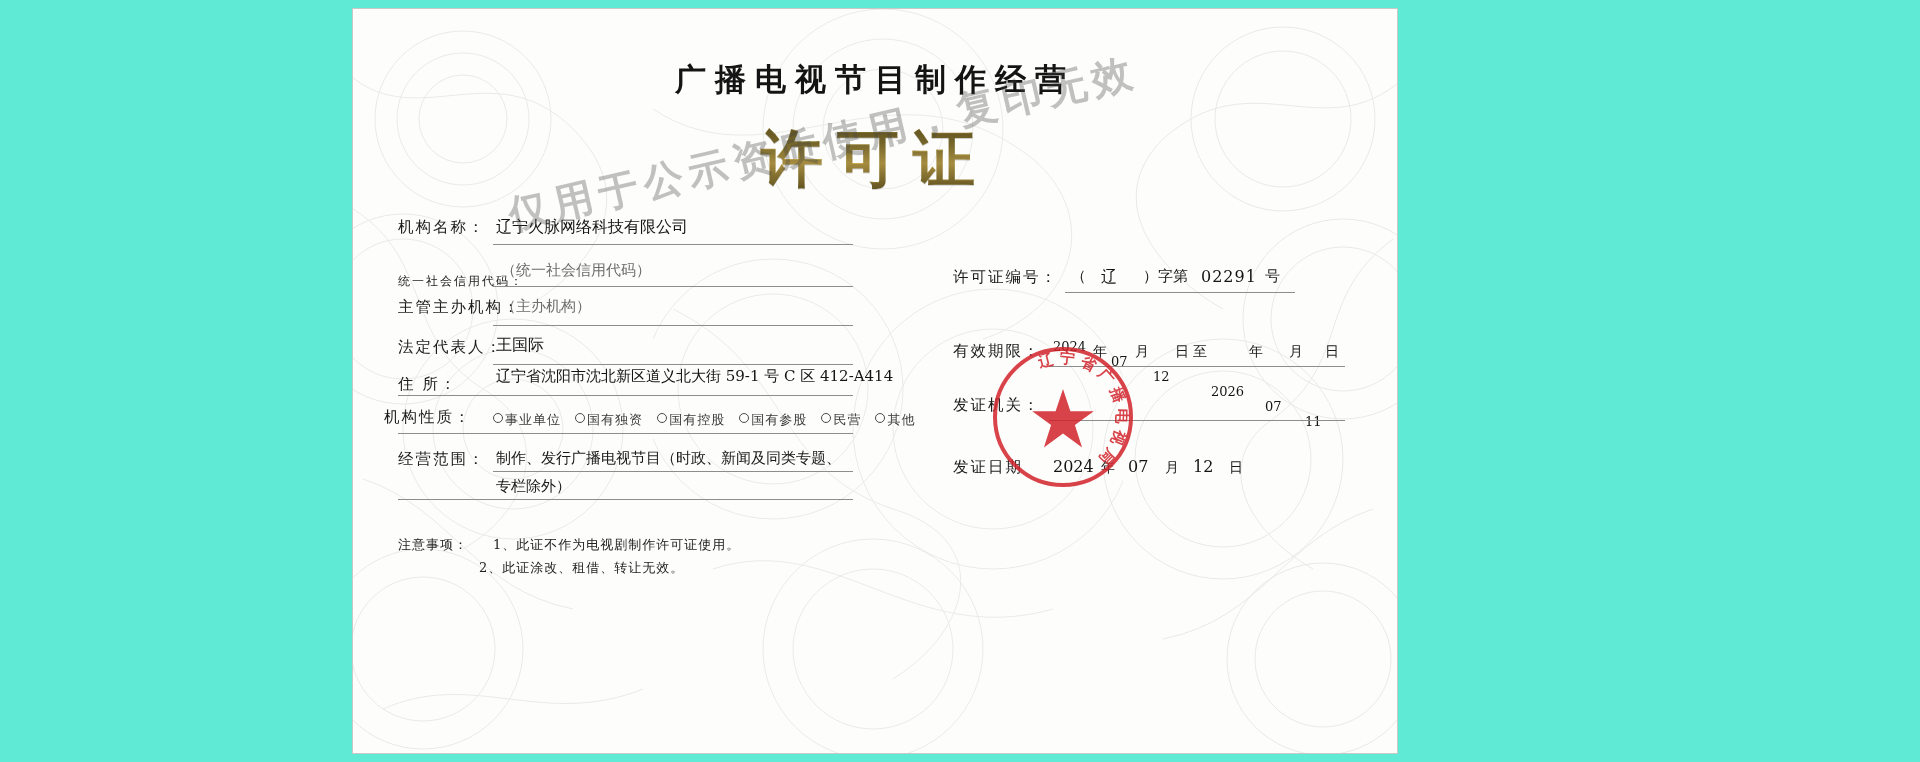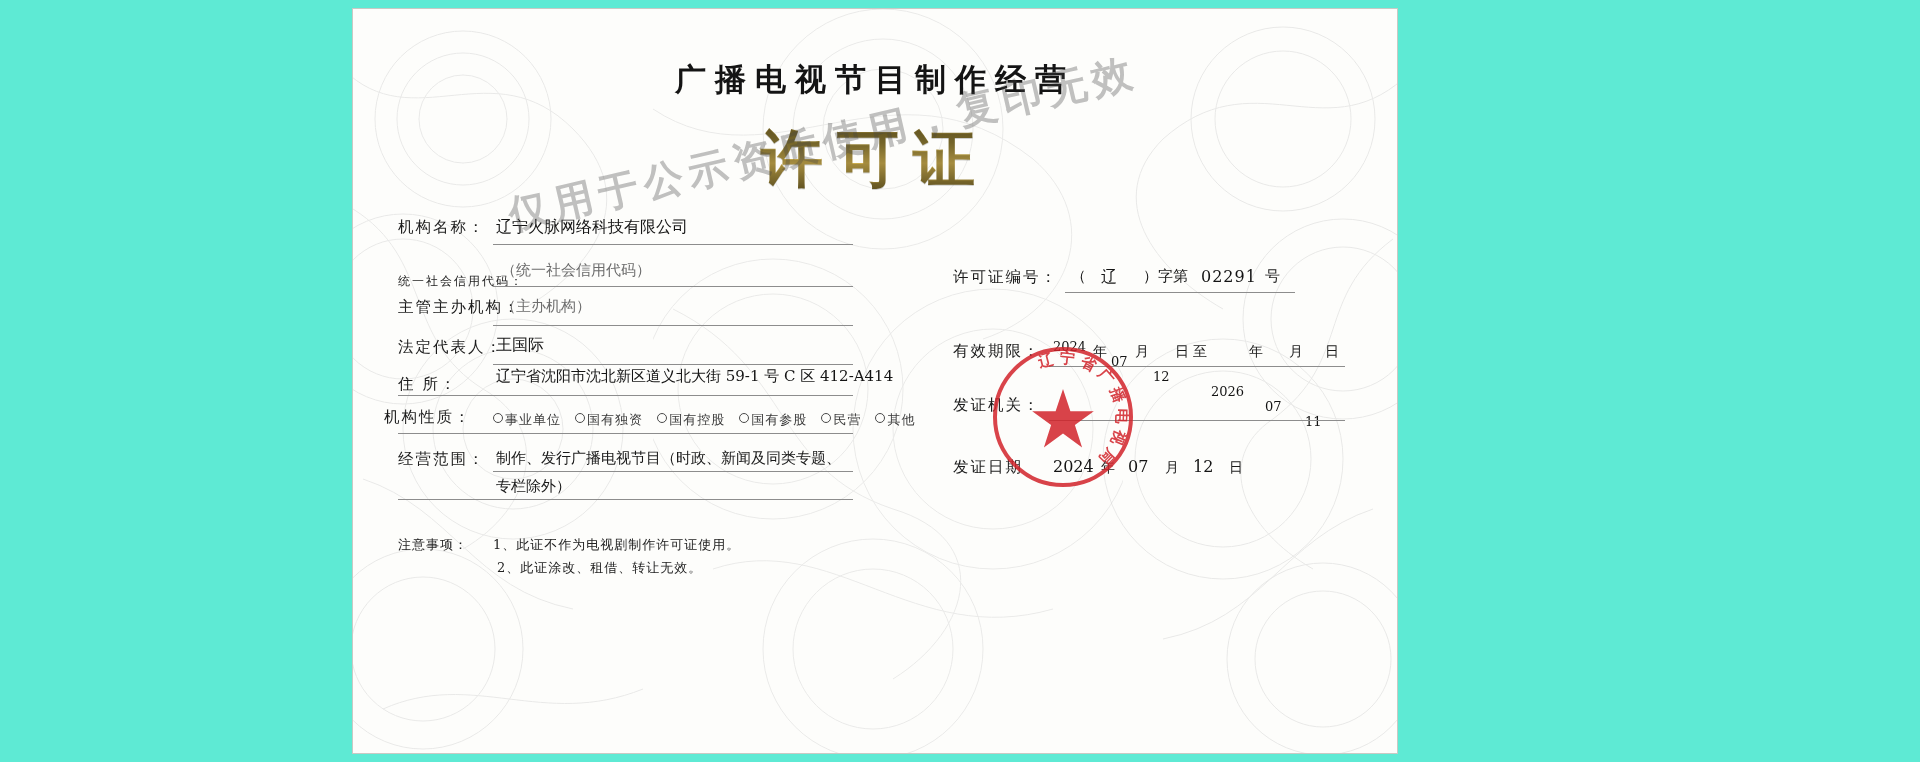--- a/index.html
+++ b/index.html
@@ -321,21 +321,21 @@
     <div class="field label" style="left:600px; top:448px;">发证日期</div>
     <div class="field value hand" style="left:700px; top:448px;">2024</div>
     <div class="field value" style="left:748px; top:450px; font-size:14px;">年</div>
     <div class="field value hand" style="left:775px; top:448px;">07</div>
     <div class="field value" style="left:812px; top:450px; font-size:14px;">月</div>
     <div class="field value hand" style="left:840px; top:448px;">12</div>
     <div class="field value" style="left:876px; top:450px; font-size:14px;">日</div>
 
     <div class="note" style="left:45px; top:527px;">注意事项：</div>
     <div class="note" style="left:140px; top:527px;">1、此证不作为电视剧制作许可证使用。</div>
-    <div class="note" style="left:144px; top:550px;text-align:center;">2、此证涂改、租借、转让无效。</div>
+    <div class="note" style="left:126px; top:550px;text-align:center;">2、此证涂改、租借、转让无效。</div>
 
 
     <div id="seal">
       <svg width="152" height="152" viewBox="0 0 152 152" xmlns="http://www.w3.org/2000/svg">
         <defs>
           <path id="sealArc" d="M 76,76 m -54,0 a 54,54 0 1,1 108,0 a 54,54 0 1,1 -108,0"></path>
         </defs>
         <g opacity="0.85">
           <circle cx="76" cy="76" r="68" fill="none" stroke="#d2232a" stroke-width="4"></circle>
           <polygon fill="#d2232a" points="76,48 83.4,70.2 106.8,70.2 87.9,84.1 95.1,106.4 76,92.6 56.9,106.4 64.1,84.1 45.2,70.2 68.6,70.2"></polygon>

